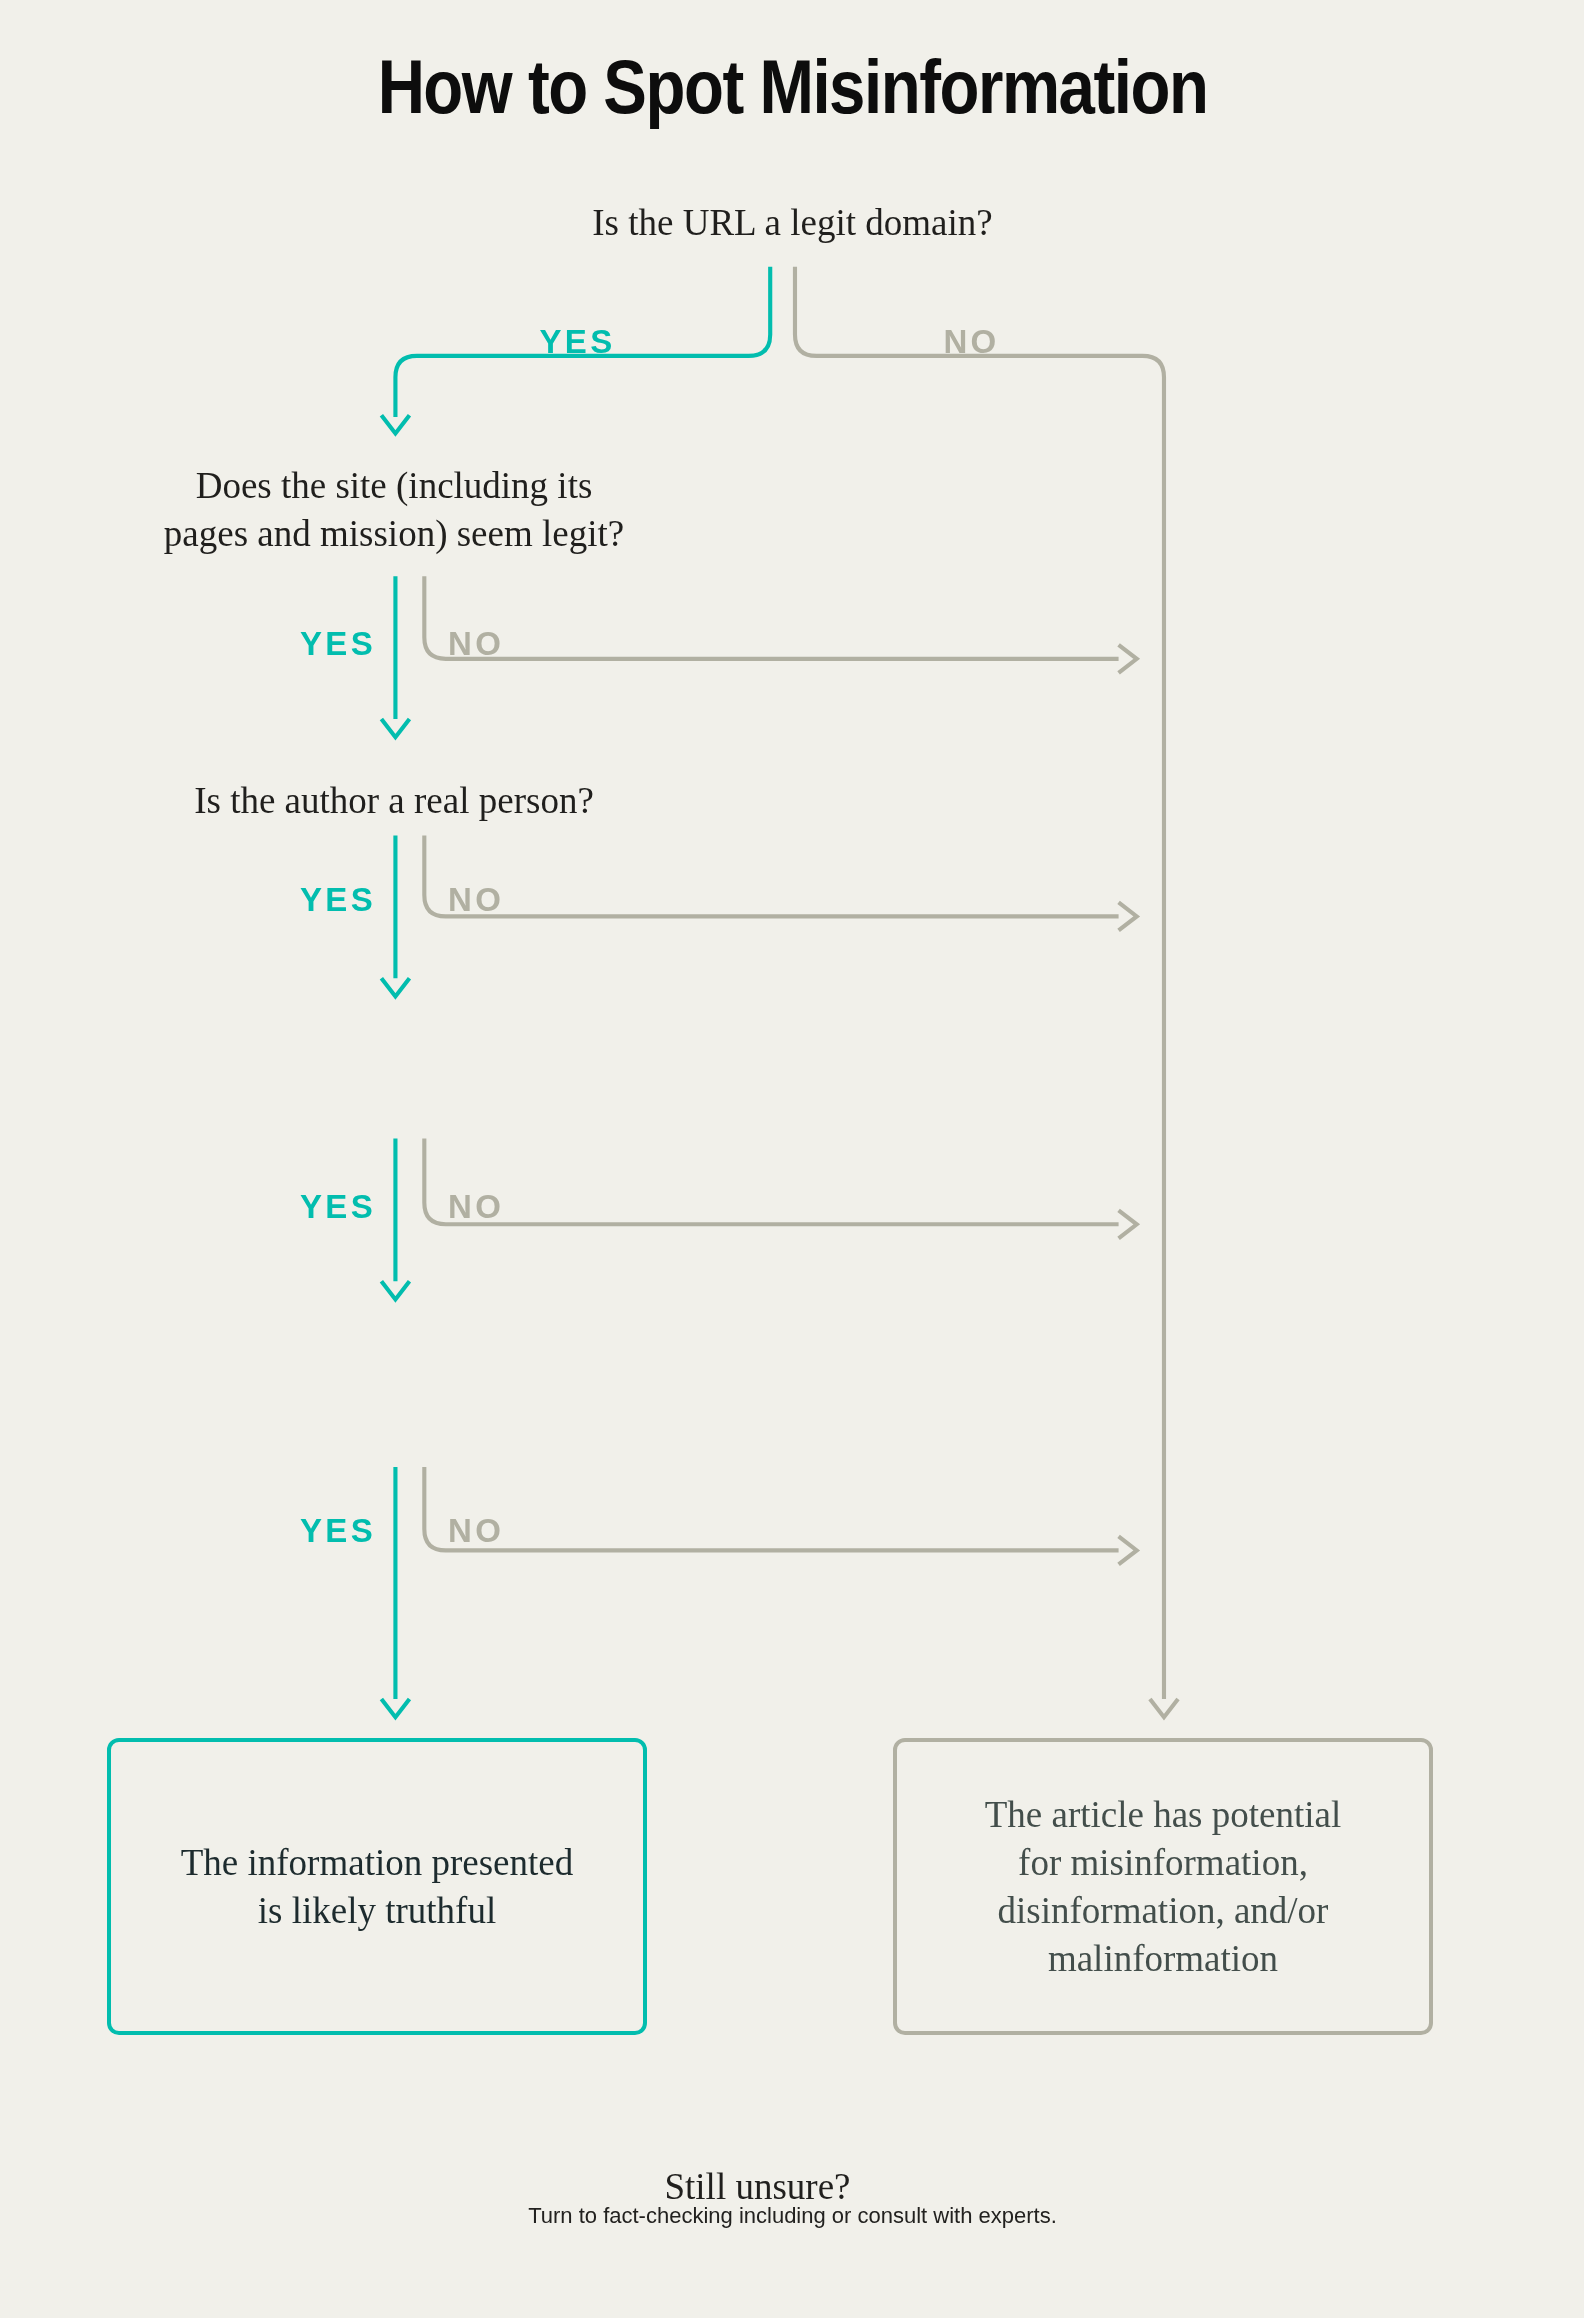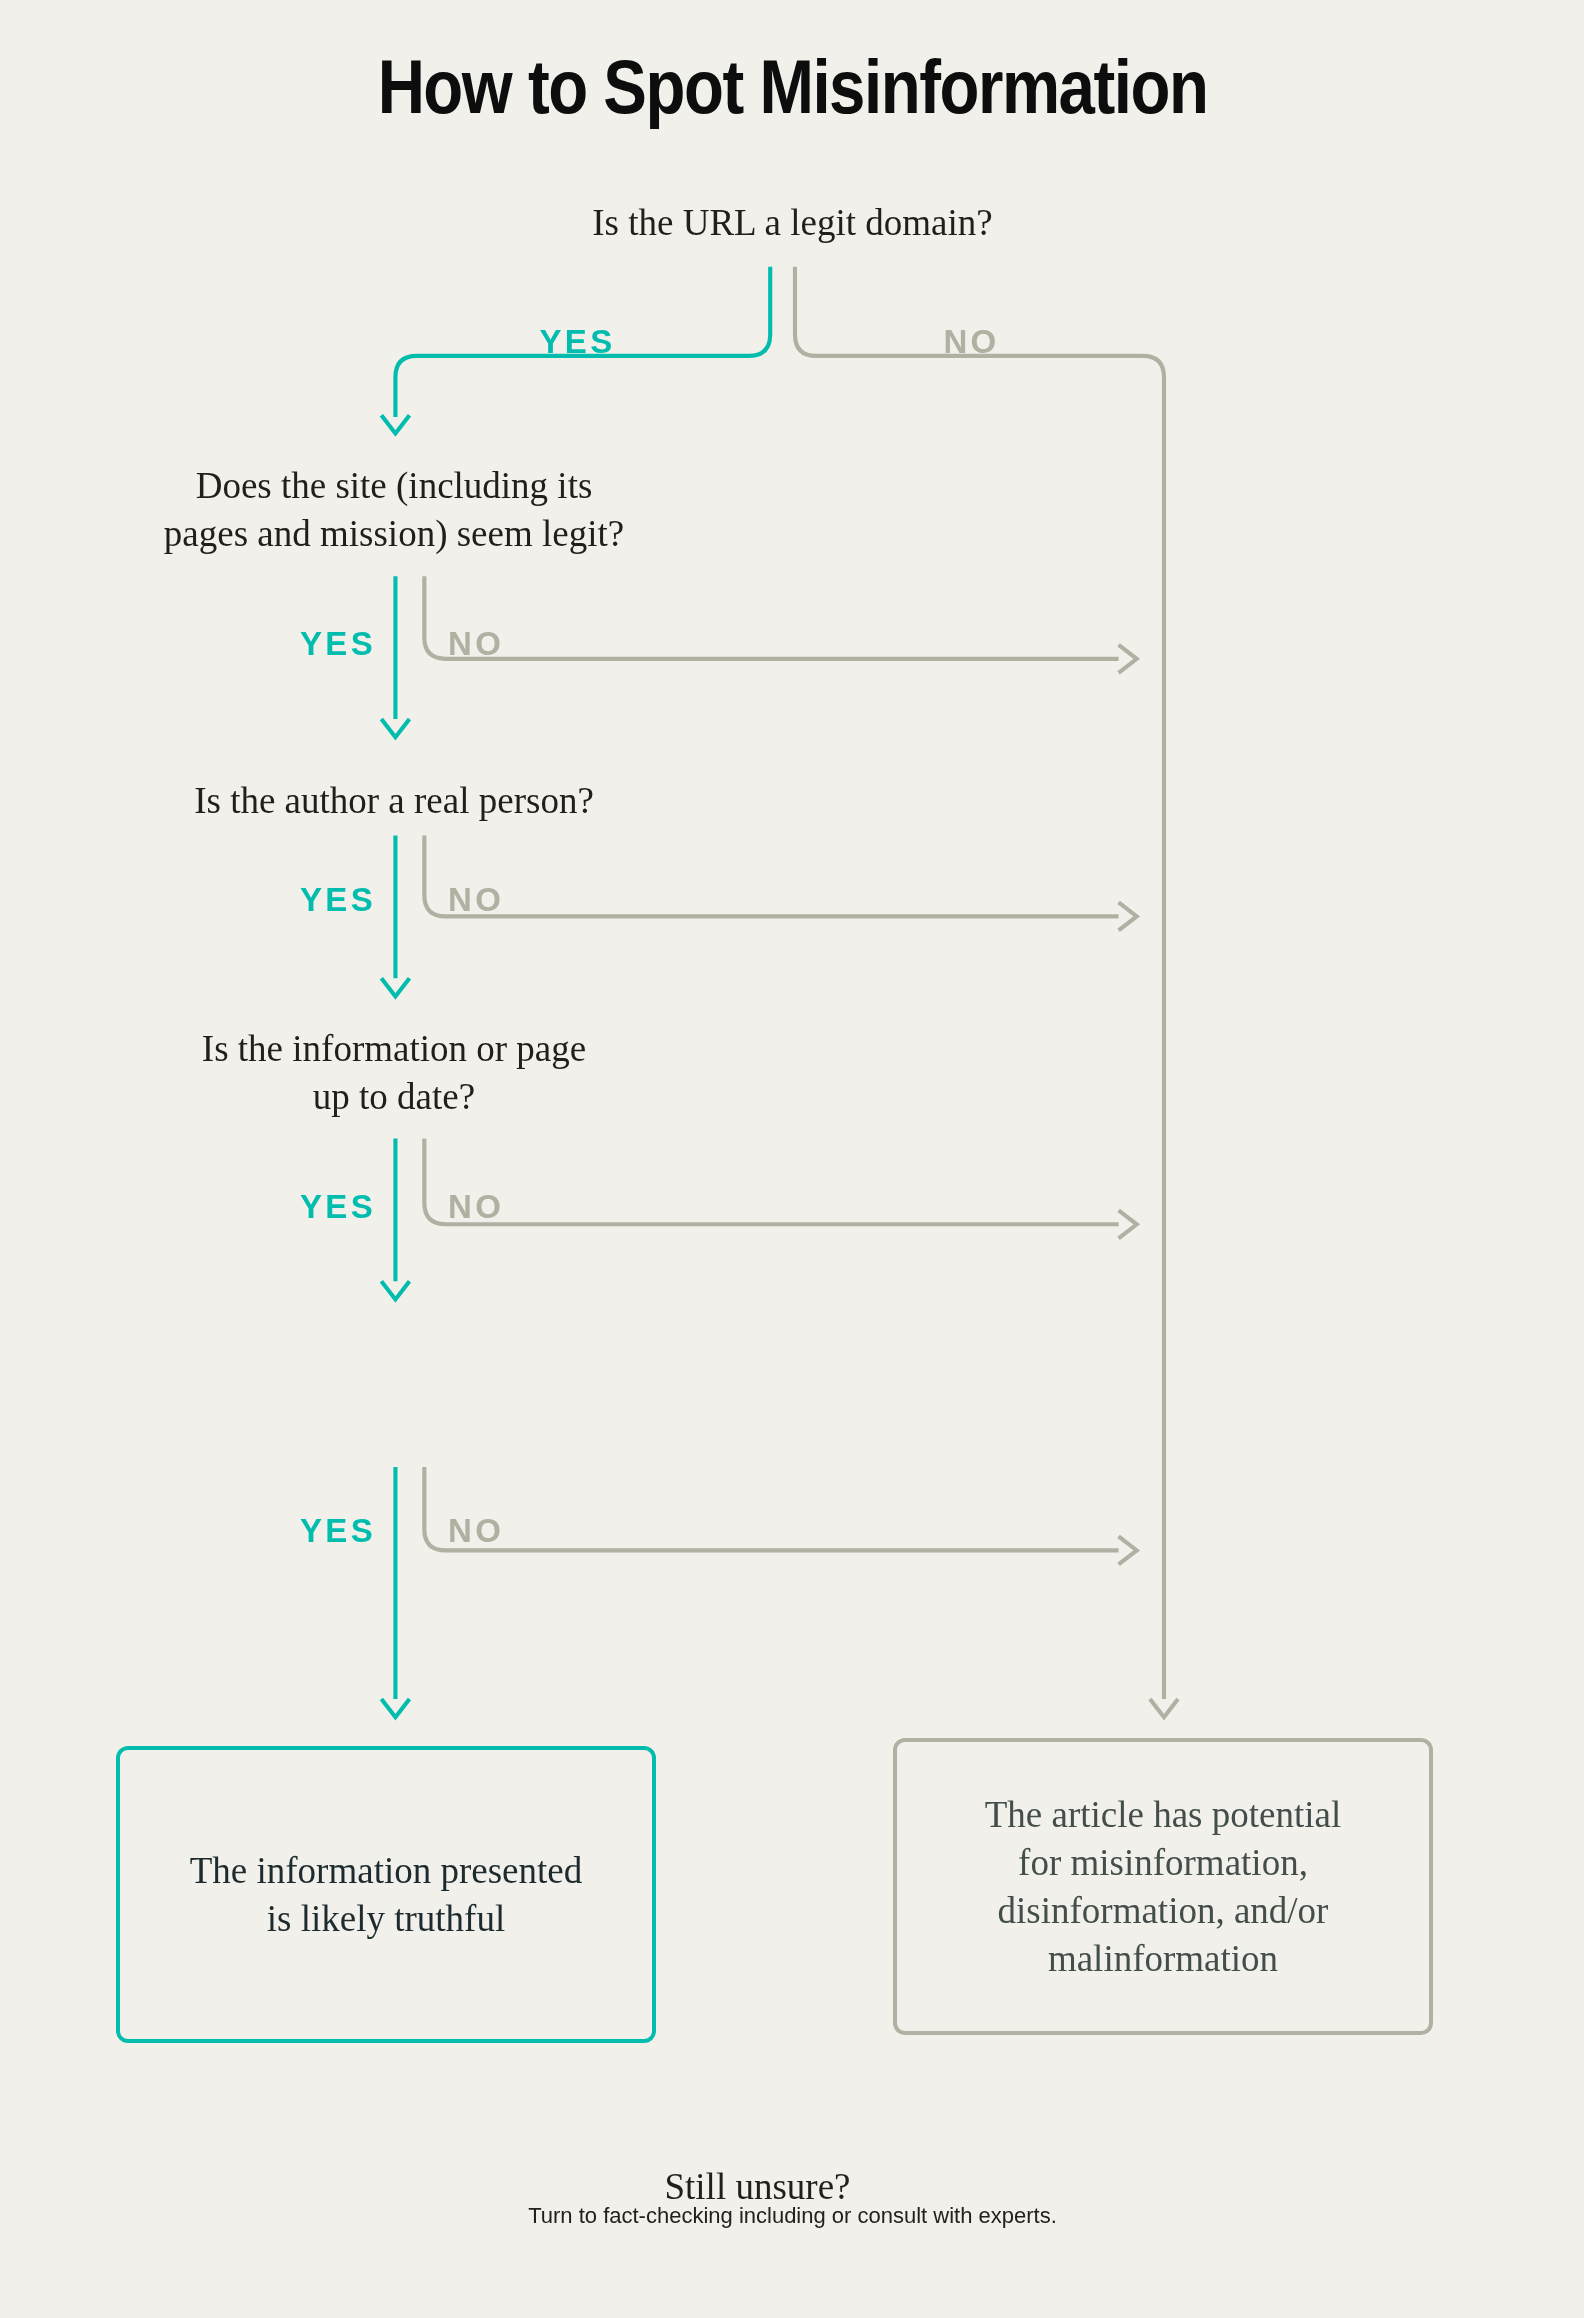--- a/index.html
+++ b/index.html
@@ -62,21 +62,21 @@
   .no-5{left:448px;top:1512px;width:248px;text-align:left;}
 
   .outcome-box{
     position:absolute;top:1738px;width:540px;height:297px;
     box-sizing:border-box;border-radius:12px;
     display:flex;align-items:center;justify-content:center;
     font-family:"Liberation Serif",serif;
     font-size:37px;line-height:48px;text-align:center;white-space:pre-line;
   }
   .outcome-positive{
-    left:116px;border:4.1px solid var(--teal);color:#1d2b2e;margin-top:8px;
+    left:107px;border:4.1px solid var(--teal);color:#1d2b2e;
   }
   .outcome-negative{
     left:893px;border:4.1px solid var(--gray);color:#434e4b;
   }
 
   .still-unsure{
     position:absolute;left:0;top:2163px;width:1515px;
     font-family:"Liberation Serif",serif;
     font-size:37px;line-height:48px;color:var(--ink);text-align:center;
   }
@@ -127,22 +127,20 @@
 
   <div class="question q2">Does the site (including its
 pages and mission) seem legit?</div>
   <div class="branch-label yes-label yes-2">YES</div>
   <div class="branch-label no-label no-2">NO</div>
 
   <div class="question q3">Is the author a real person?</div>
   <div class="branch-label yes-label yes-3">YES</div>
   <div class="branch-label no-label no-3">NO</div>
 
-  <div class="question q4">Is the information or page
-up to date?</div>
   <div class="branch-label yes-label yes-4">YES</div>
   <div class="branch-label no-label no-4">NO</div>
 
   <div class="branch-label yes-label yes-5">YES</div>
   <div class="branch-label no-label no-5">NO</div>
 
   <div class="outcome-box outcome-positive">
     <span>The information presented
 is likely truthful</span>
   </div>

